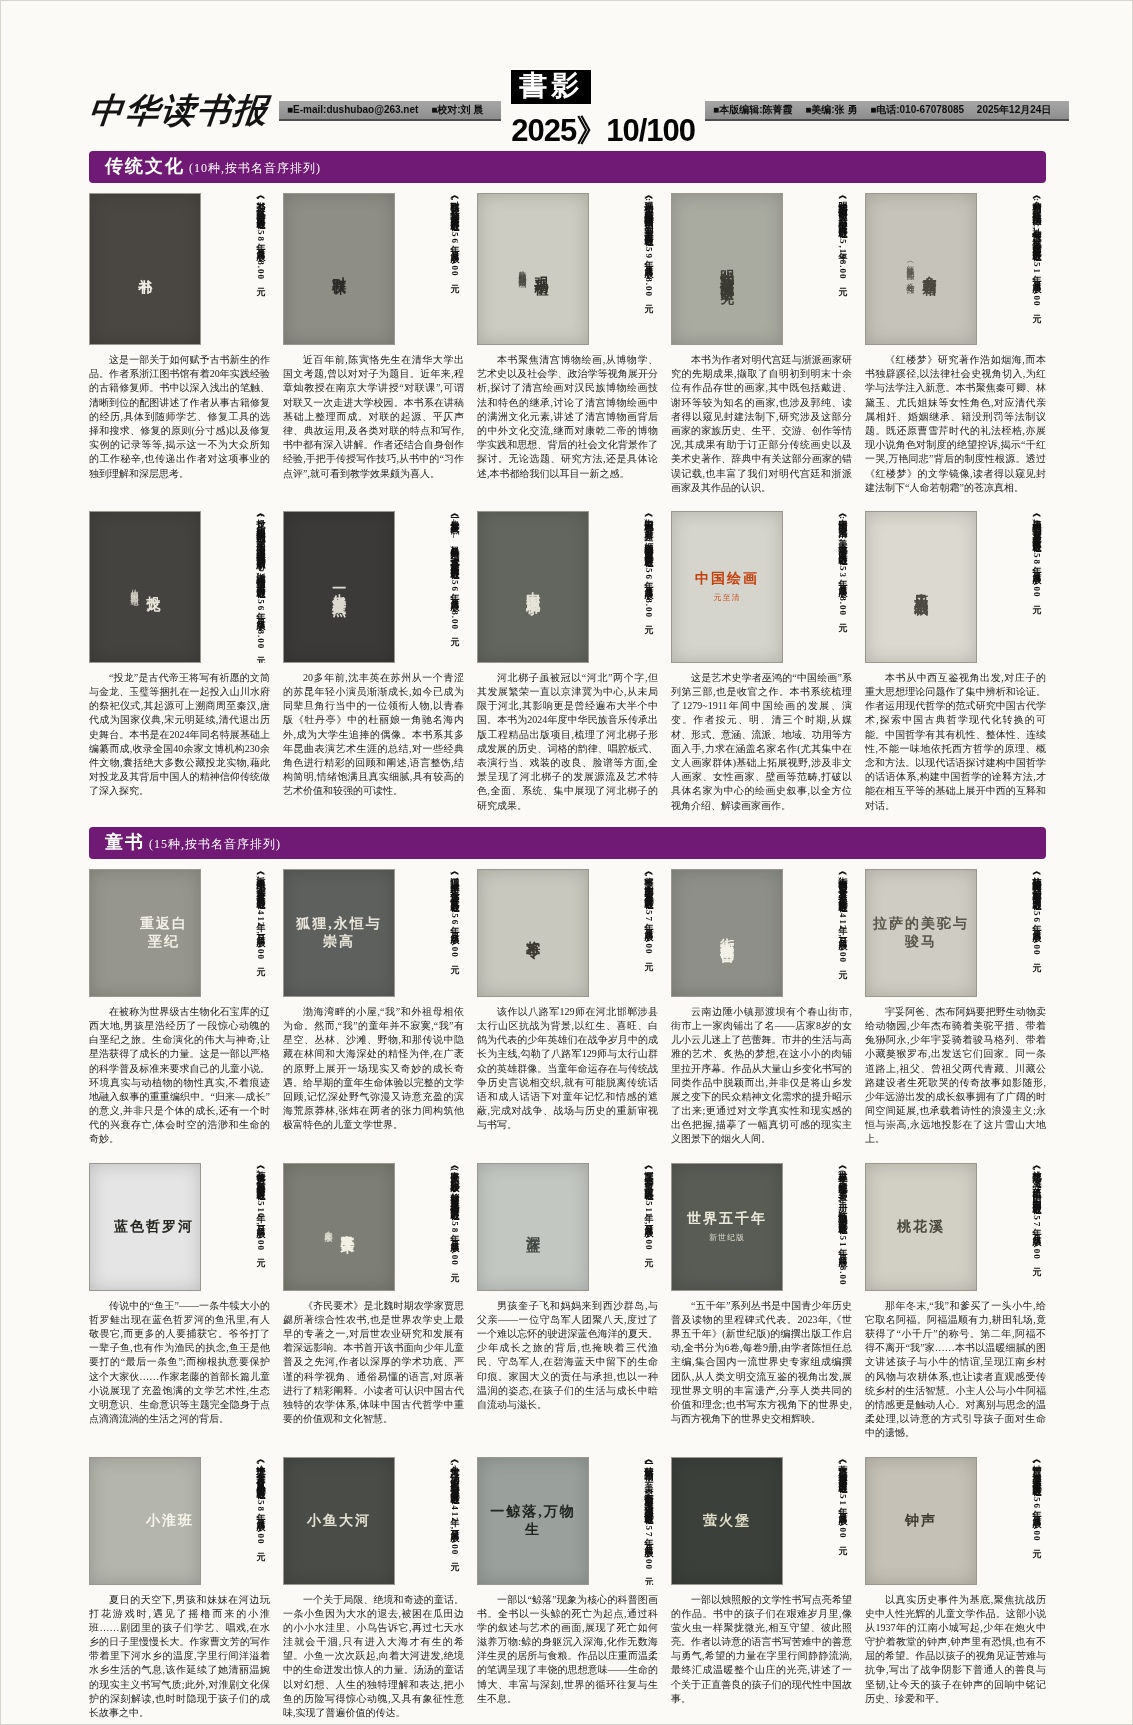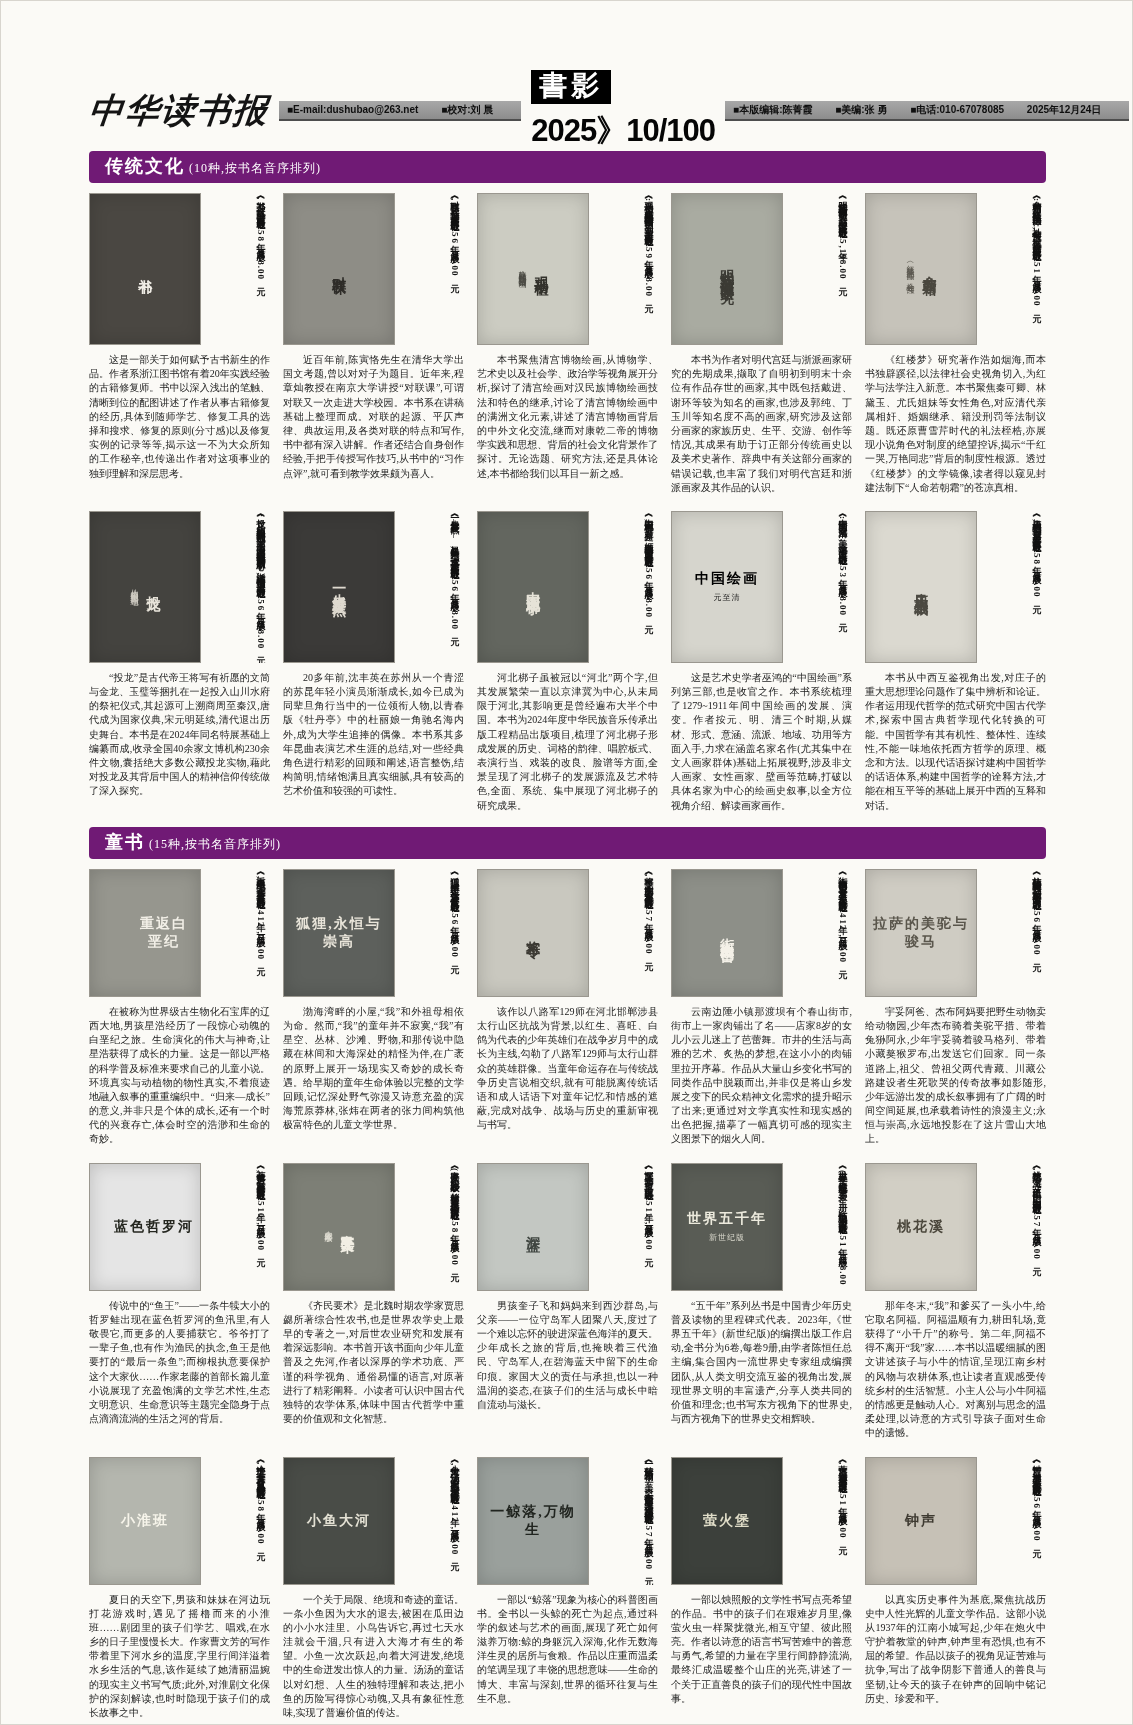--- a/index.html
+++ b/index.html
@@ -20,21 +20,21 @@
     font-style:italic;font-weight:900;font-size:34px;letter-spacing:2px;
     white-space:nowrap;transform:skewX(-6deg);color:#141414;
   }
   .strip{
     background:linear-gradient(#a8a8a8,#8d8d8d);
     border-bottom:2px solid #4d4d4d;
     font-family:"Liberation Sans","DejaVu Sans",sans-serif;
     font-size:10px;font-weight:700;color:#0f0f0f;
     padding:2px 8px;white-space:nowrap;line-height:14px;align-self:center;
   }
-  .strip span{margin-right:20px;}
+  .strip span{margin-right:10px;}
   .feature{display:flex;align-items:flex-start;gap:6px;white-space:nowrap;flex-direction:column;}
   .shuying{
     background:#000;color:#fff;font-weight:900;font-size:28px;
     padding:2px 8px 4px 8px;letter-spacing:4px;line-height:1;
   }
   .feature-no{
     font-family:"Liberation Sans","DejaVu Sans",sans-serif;
     font-weight:900;font-size:31px;letter-spacing:-1px;color:#050505;
   }
   
@@ -132,21 +132,21 @@
           </div>
           <p class="review">本书聚焦清宫博物绘画,从博物学、艺术史以及社会学、政治学等视角展开分析,探讨了清宫绘画对汉民族博物绘画技法和特色的继承,讨论了清宫博物绘画中的满洲文化元素,讲述了清宫博物画背后的中外文化交流,继而对康乾二帝的博物学实践和思想、背后的社会文化背景作了探讨。无论选题、研究方法,还是具体论述,本书都给我们以耳目一新之感。</p>
         </article>
         <article class="book">
           <div class="book-top">
             <div class="cover vert" style="background: rgb(169, 171, 161); color: rgb(60, 59, 53);">
               <span class="cover-title">明代宫廷与浙派画家研究</span>
             </div>
             <div class="caption">《明代宫廷与浙派画家研究》,赵晶著,浙江大学出版社2025年,198.00元</div>
           </div>
-          <p class="review">本书为作者对明代宫廷与浙派画家研究的先期成果,撷取了自明初到明末十余位有作品存世的画家,其中既包括戴进、谢环等较为知名的画家,也涉及郭纯、丁玉川等知名度不高的画家,研究涉及这部分画家的家族历史、生平、交游、创作等情况,其成果有助于订正部分传统画史以及美术史著作、辞典中有关这部分画家的错误记载,也丰富了我们对明代宫廷和浙派画家及其作品的认识。</p>
+          <p class="review">本书为作者对明代宫廷与浙派画家研究的先期成果,撷取了自明初到明末十余位有作品存世的画家,其中既包括戴进、谢环等较为知名的画家,也涉及郭纯、读者得以窥见封建法制下,研究涉及这部分画家的家族历史、生平、交游、创作等情况,其成果有助于订正部分传统画史以及美术史著作、辞典中有关这部分画家的错误记载,也丰富了我们对明代宫廷和浙派画家及其作品的认识。</p>
         </article>
         <article class="book">
           <div class="book-top">
             <div class="cover vert" style="background: rgb(198, 195, 186); color: rgb(74, 71, 63);">
               <span class="cover-title">命若朝霜</span>
               <span class="cover-sub">〈红楼梦〉里的法律、社会与女性</span>
             </div>
             <div class="caption">《命若朝霜:〈红楼梦〉里的法律、社会与女性》,柯岚著,广西师范大学出版社2025年1月第一版,79.00元</div>
           </div>
           <p class="review">《红楼梦》研究著作浩如烟海,而本书独辟蹊径,以法律社会史视角切入,为红学与法学注入新意。本书聚焦秦可卿、林黛玉、尤氏姐妹等女性角色,对应清代亲属相奸、婚姻继承、籍没刑罚等法制议题。既还原曹雪芹时代的礼法桎梏,亦展现小说角色对制度的绝望控诉,揭示“千红一哭,万艳同悲”背后的制度性根源。透过《红楼梦》的文学镜像,读者得以窥见封建法制下“人命若朝霜”的苍凉真相。</p>
@@ -174,21 +174,21 @@
           <div class="book-top">
             <div class="cover vert" style="background: rgb(99, 102, 95); color: rgb(230, 227, 216);">
               <span class="cover-title">中国河北梆子</span>
             </div>
             <div class="caption">《中国河北梆子》,姬君超、姬颖编著,方圆电子音像出版社2025年6月第一版,198.00元</div>
           </div>
           <p class="review">河北梆子虽被冠以“河北”两个字,但其发展繁荣一直以京津冀为中心,从未局限于河北,其影响更是曾经遍布大半个中国。本书为2024年度中华民族音乐传承出版工程精品出版项目,梳理了河北梆子形成发展的历史、词格的韵律、唱腔板式、表演行当、戏装的改良、脸谱等方面,全景呈现了河北梆子的发展源流及艺术特色,全面、系统、集中展现了河北梆子的研究成果。</p>
         </article>
         <article class="book">
           <div class="book-top">
-            <div class="cover" style="background: rgb(214, 213, 205); color: #000000;">
+            <div class="cover" style="background: rgb(214, 213, 205); color: #c2410c;">
               <span class="cover-title">中国绘画</span>
               <span class="cover-sub">元至清</span>
             </div>
             <div class="caption">《中国绘画:元至清》,[美]巫鸿著,上海人民出版社2025年3月第一版,198.00元</div>
           </div>
           <p class="review">这是艺术史学者巫鸿的“中国绘画”系列第三部,也是收官之作。本书系统梳理了1279~1911年间中国绘画的发展、演变。作者按元、明、清三个时期,从媒材、形式、意涵、流派、地域、功用等方面入手,力求在涵盖名家名作(尤其集中在文人画家群体)基础上拓展视野,涉及非文人画家、女性画家、壁画等范畴,打破以具体名家为中心的绘画史叙事,以全方位视角介绍、解读画家画作。</p>
         </article>
         <article class="book">
           <div class="book-top">
             <div class="cover vert" style="background: rgb(219, 217, 208); color: rgb(76, 74, 66);">
@@ -291,21 +291,21 @@
           <div class="book-top">
             <div class="cover" style="background: rgb(210, 207, 197); color: rgb(75, 71, 60);">
               <span class="cover-title">桃花溪</span>
             </div>
             <div class="caption">《桃花溪》,海飞/文,王祖民/图,中国和平出版社2025年7月第一版,45.00元</div>
           </div>
           <p class="review">那年冬末,“我”和爹买了一头小牛,给它取名阿福。阿福温顺有力,耕田轧场,竟获得了“小千斤”的称号。第二年,阿福不得不离开“我”家……本书以温暖细腻的图文讲述孩子与小牛的情谊,呈现江南乡村的风物与农耕体系,也让读者直观感受传统乡村的生活智慧。小主人公与小牛阿福的情感更是触动人心。对离别与思念的温柔处理,以诗意的方式引导孩子面对生命中的遗憾。</p>
         </article>
         <article class="book">
           <div class="book-top">
-            <div class="cover" style="background: rgb(180, 182, 174); color: rgb(246, 244, 234);">
+            <div class="cover" style="background: rgb(180, 182, 174); color: rgb(246, 244, 234); align-items: flex-end;">
               <span class="cover-title">小淮班</span>
             </div>
             <div class="caption">《小淮班》,曹文芳著,江苏凤凰少年儿童出版社2025年8月第一版,35.00元</div>
           </div>
           <p class="review">夏日的天空下,男孩和妹妹在河边玩打花游戏时,遇见了摇橹而来的小淮班……剧团里的孩子们学艺、唱戏,在水乡的日子里慢慢长大。作家曹文芳的写作带着里下河水乡的温度,字里行间洋溢着水乡生活的气息,该作延续了她清丽温婉的现实主义书写气质;此外,对淮剧文化保护的深刻解读,也时时隐现于孩子们的成长故事之中。</p>
         </article>
         <article class="book">
           <div class="book-top">
             <div class="cover" style="background: rgb(73, 76, 71); color: rgb(228, 225, 212);">
               <span class="cover-title">小鱼大河</span>

